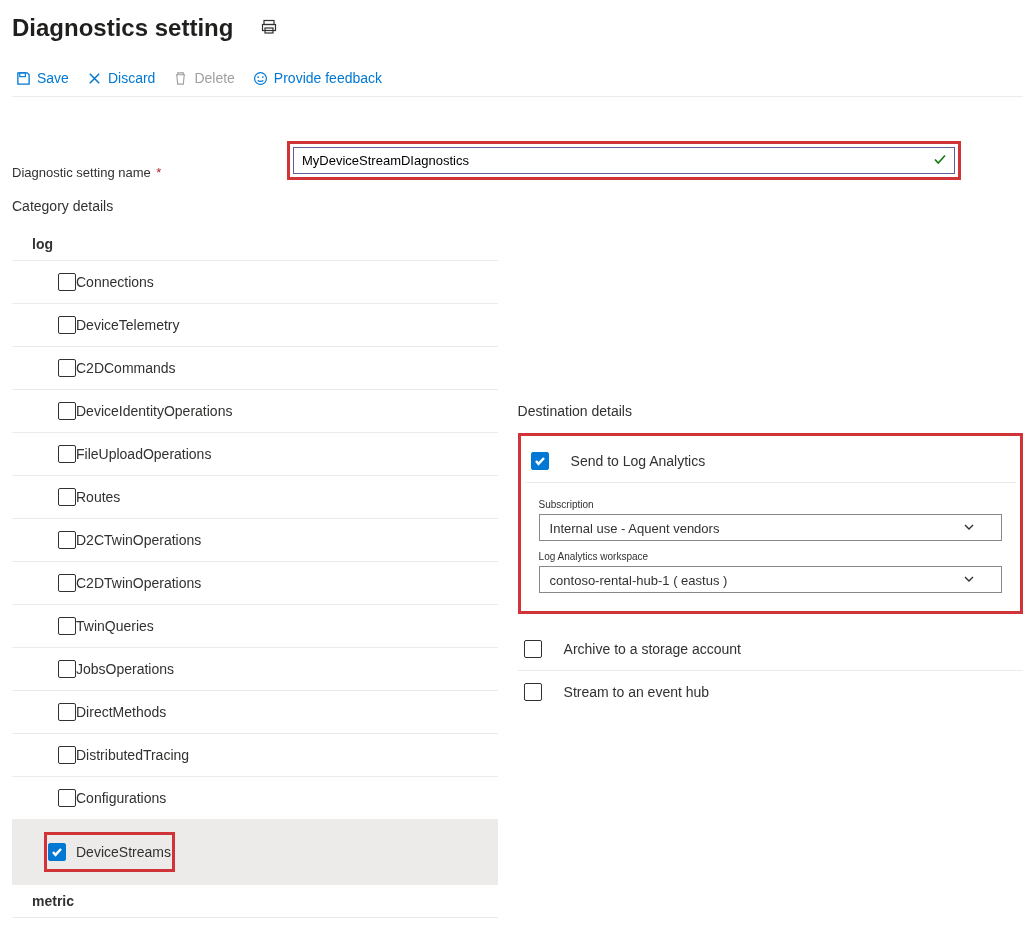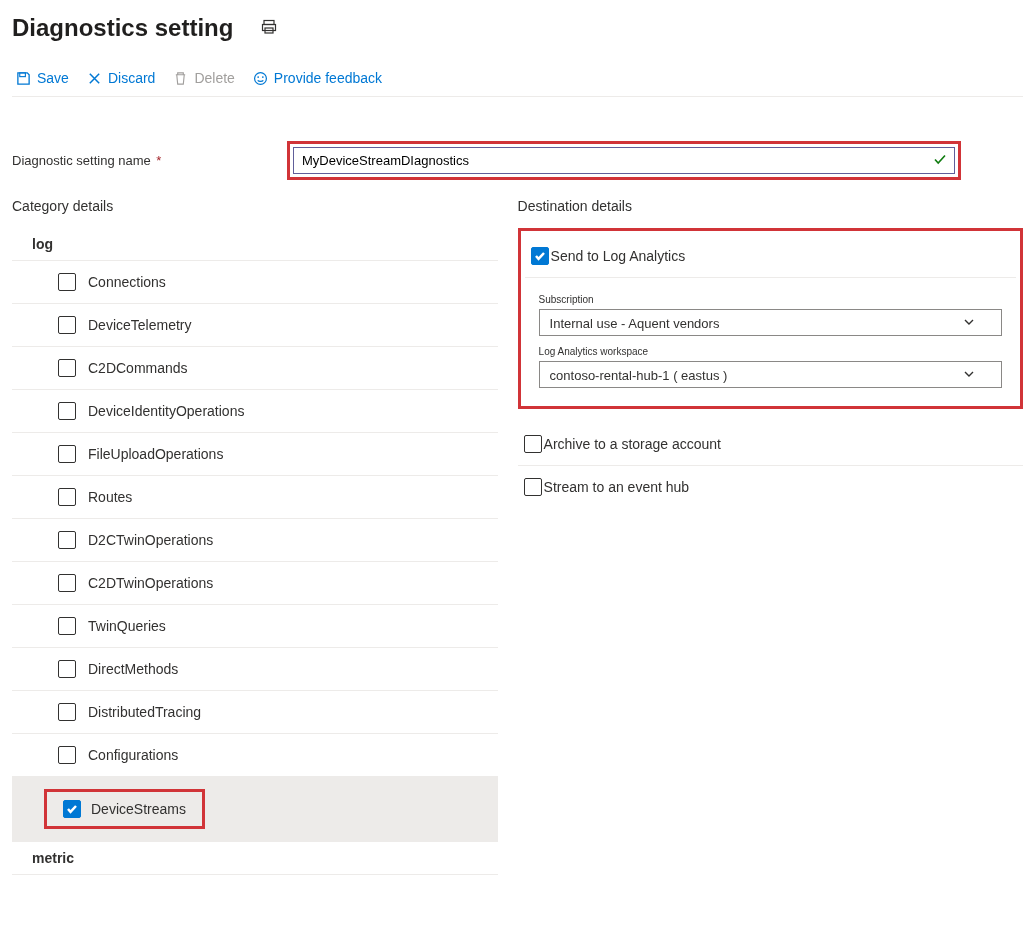--- a/index.html
+++ b/index.html
@@ -41,21 +41,21 @@
     font-size: 14px;
     color: #323130;
     cursor: pointer;
   }
   .tool-btn.blue { color: #0078d4; }
   .tool-btn.disabled { color: #a19f9d; cursor: default; }
   .tool-btn svg { width:15px; height:15px; flex:0 0 auto; }
 
   .form-row {
     display: flex;
-    align-items: center;
+    align-items: flex-end;
     margin-bottom: 18px;
     margin-top: 44px;
   }
   .form-label {
     width: 275px;
     font-size: 13px;
     color: #323130;
   }
   .req { color: #a4262c; margin-left:2px;}
   .highlight-box {
@@ -78,41 +78,42 @@
     right: 8px;
     top: 50%;
     transform: translateY(-50%);
     color: #107c10;
   }
   .valid-check svg { width:14px; height:14px; }
 
   .columns {
     display: flex;
     gap: 20px;
+    align-items: center;
   }
   .col-left { flex: 1 1 49%; }
   .col-right { flex: 1 1 51%; }
 
   .section-title {
     font-size: 14px;
     color: #323130;
     margin-bottom: 14px;
   }
   .group-title {
     font-size: 14px;
     font-weight: 600;
     color: #323130;
     padding: 8px 0 8px 20px;
     border-bottom: 1px solid #edebe9;
   }
   .log-list { }
   .log-item {
     display: flex;
     align-items: center;
-    gap: 12px;
+    gap: 0;
     padding: 12px 0 12px 46px;
     border-bottom: 1px solid #edebe9;
     font-size: 14px;
     cursor: pointer;
   }
   .log-item.selected-row {
     background: #edebe9;
   }
 
   .cbox {
@@ -128,21 +129,21 @@
   }
   .cbox.checked {
     background: #0078d4;
     border-color: #0078d4;
   }
   .cbox.checked svg { width:12px; height:12px; }
   .cbox svg path { stroke:#fff; stroke-width:2.5; fill:none; }
   .dest-item {
     display:flex;
     align-items:center;
-    gap: 2px;
+    gap: 22px;
     padding: 12px 0 12px 6px;
     font-size: 14px;
     border-bottom: 1px solid #edebe9;
     cursor:pointer;
   }
   .dest-panel {
     padding: 6px 14px 14px 14px;
   }
   .field-label {
     font-size: 10px;
@@ -267,32 +268,36 @@
       <div class="log-item">
         <span class="cbox"></span>
         <span>C2DTwinOperations</span>
       </div>
       <div class="log-item">
         <span class="cbox"></span>
         <span>TwinQueries</span>
       </div>
       <div class="log-item">
         <span class="cbox"></span>
+        <span>JobsOperations</span>
+      </div>
+      <div class="log-item">
+        <span class="cbox"></span>
         <span>DirectMethods</span>
       </div>
       <div class="log-item">
         <span class="cbox"></span>
         <span>DistributedTracing</span>
       </div>
       <div class="log-item">
         <span class="cbox"></span>
         <span>Configurations</span>
       </div>
       <div class="log-item selected-row" style="padding-left:32px;">
-        <span class="highlight-box" style="display:inline-flex;align-items:center;gap:10px;padding:8px 16px;">
+        <span class="highlight-box" style="display:inline-flex;align-items:center;gap:10px;padding:8px 1px;">
           <span class="cbox checked">
             <svg viewBox="0 0 12 12">
                 <path d="M2 6l2.5 2.8L10 3"></path>
               </svg>
           </span>
           <span>DeviceStreams</span>
         </span>
       </div>
     </div>
 

